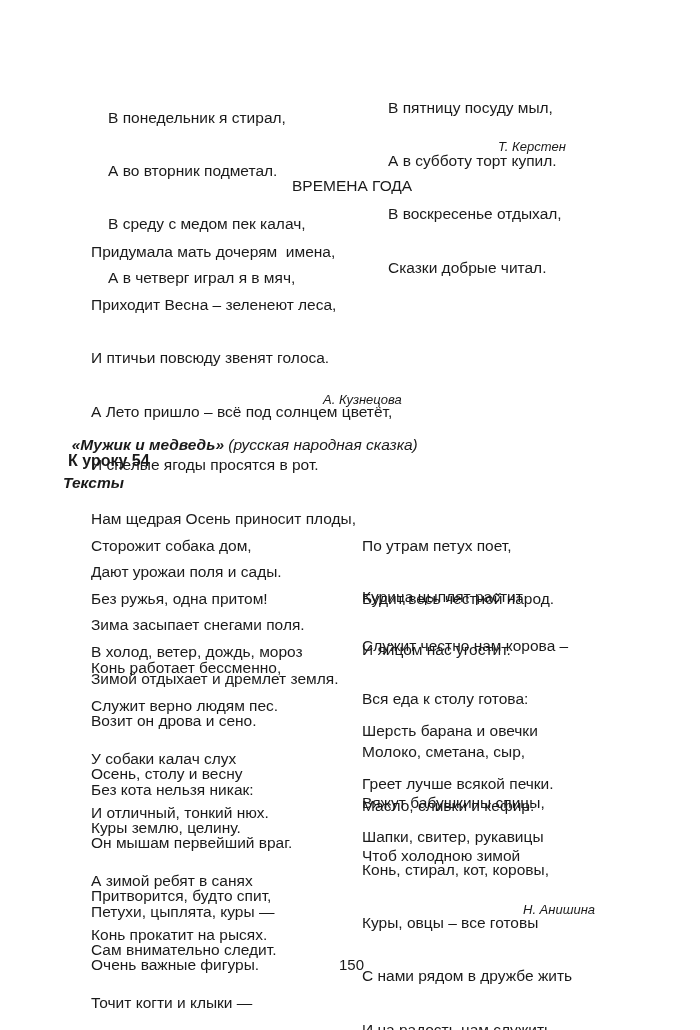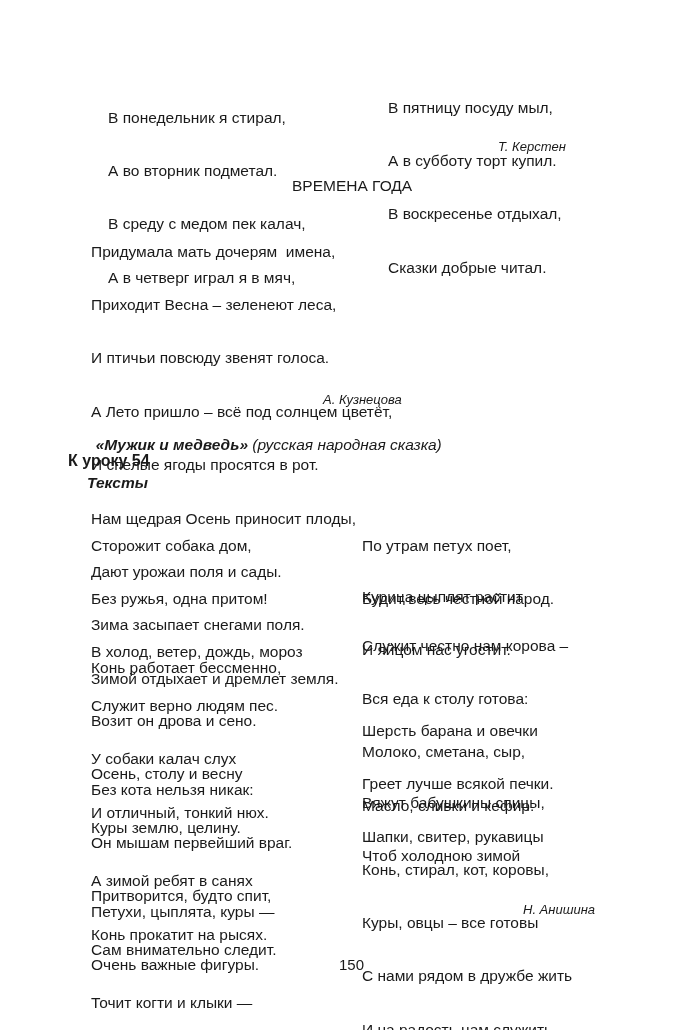--- a/index.html
+++ b/index.html
@@ -4,21 +4,21 @@
 <style>
   html, body { margin:0; padding:0; background:#ffffff; }
   body { width:700px; height:1030px; position:relative; overflow:hidden;
          font-family:"Liberation Sans", sans-serif; color:#1a1a1a; }
   .abs { position:absolute; }
   .lines { font-size:15.5px; line-height:17.8px; white-space:pre; }
   .line { display:block; }
   .author { font-style:italic; font-size:13px; }
   .title { font-size:15.5px; }
   .bold { font-weight:bold; }
-  .ital { font-style:italic;margin-left:24px; }
+  .ital { font-style:italic; }
   .pagenum { font-size:15px; }
 </style>
 </head>
 <body>
 
 <div class="abs lines" style="left:91px; top:73px;margin-left:17px;">
   <span class="line">В понедельник я стирал,</span>
   <span class="line">А во вторник подметал.</span>
   <span class="line">В среду с медом пек калач,</span>
   <span class="line">А в четверг играл я в мяч,</span>

